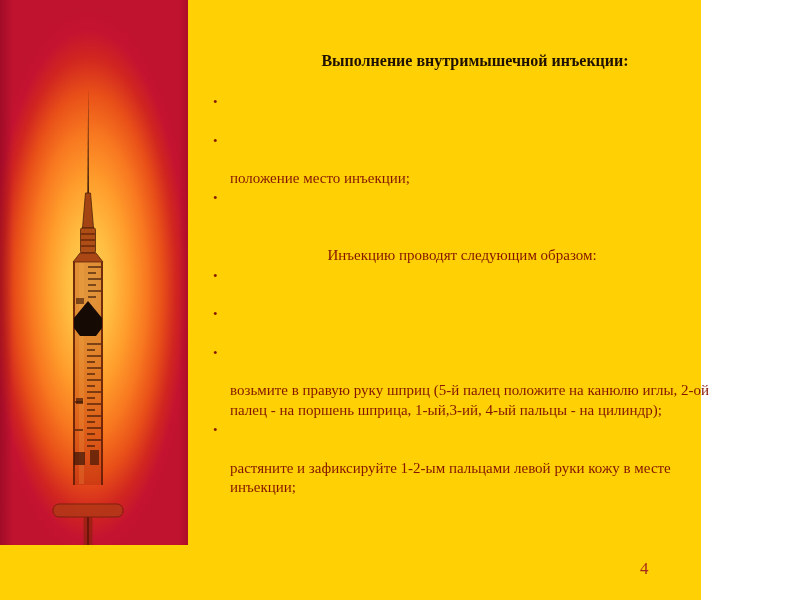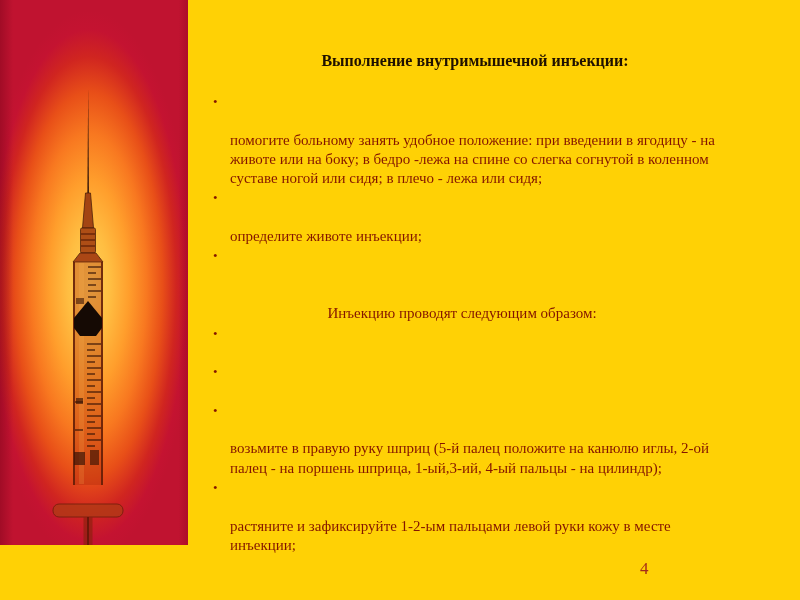--- a/index.html
+++ b/index.html
@@ -3,21 +3,21 @@
 <meta charset="utf-8">
 <style>
   html, body { margin: 0; padding: 0; }
   body {
     width: 800px; height: 600px;
     font-family: "Liberation Serif", "DejaVu Serif", serif;
     overflow: hidden;
   }
   .slide {
     position: relative;
-    width: 800px; height: 600px;
+    width: 701px; height: 600px;
     background: #FFD105;
   }
 
   
   .photo {
     position: absolute; left: 0; top: 0;
     width: 188px; height: 545px;
     background-color: #c01330;
     background-image:
       linear-gradient(to right, rgba(110,0,22,.38), rgba(110,0,22,0) 7%, rgba(110,0,22,0) 95%, rgba(130,0,26,.30)),
@@ -130,27 +130,24 @@
       <rect x="83.5" y="517" width="9" height="28" fill="#8f2110" opacity="0.7"></rect>
       <rect x="87" y="517" width="2" height="28" fill="#5f1506" opacity="0.8"></rect>
     </svg>
   </div>
 
   <div class="content">
     <div class="title">Выполнение внутримышечной инъекции:</div>
 
     <div class="li">
       <span class="bullet">•</span>
-      <span class="txt">помогите больному занять удобное положение: при введении в ягодицу - на
-животе или на боку; в бедро -лежа на спине со слегка согнутой в коленном
-суставе ногой или сидя; в плечо - лежа или сидя;</span>
     </div>
     <div class="li">
       <span class="bullet">•</span>
-      <span class="txt">определите животе инъекции;</span>
+      <span class="txt">положение место инъекции;</span>
     </div>
     <div class="li">
       <span class="bullet">•</span>
     </div>
     <div class="li center">
       <span class="txt">Инъекцию проводят следующим образом:</span>
     </div>
     <div class="li">
       <span class="bullet">•</span>
     </div>

